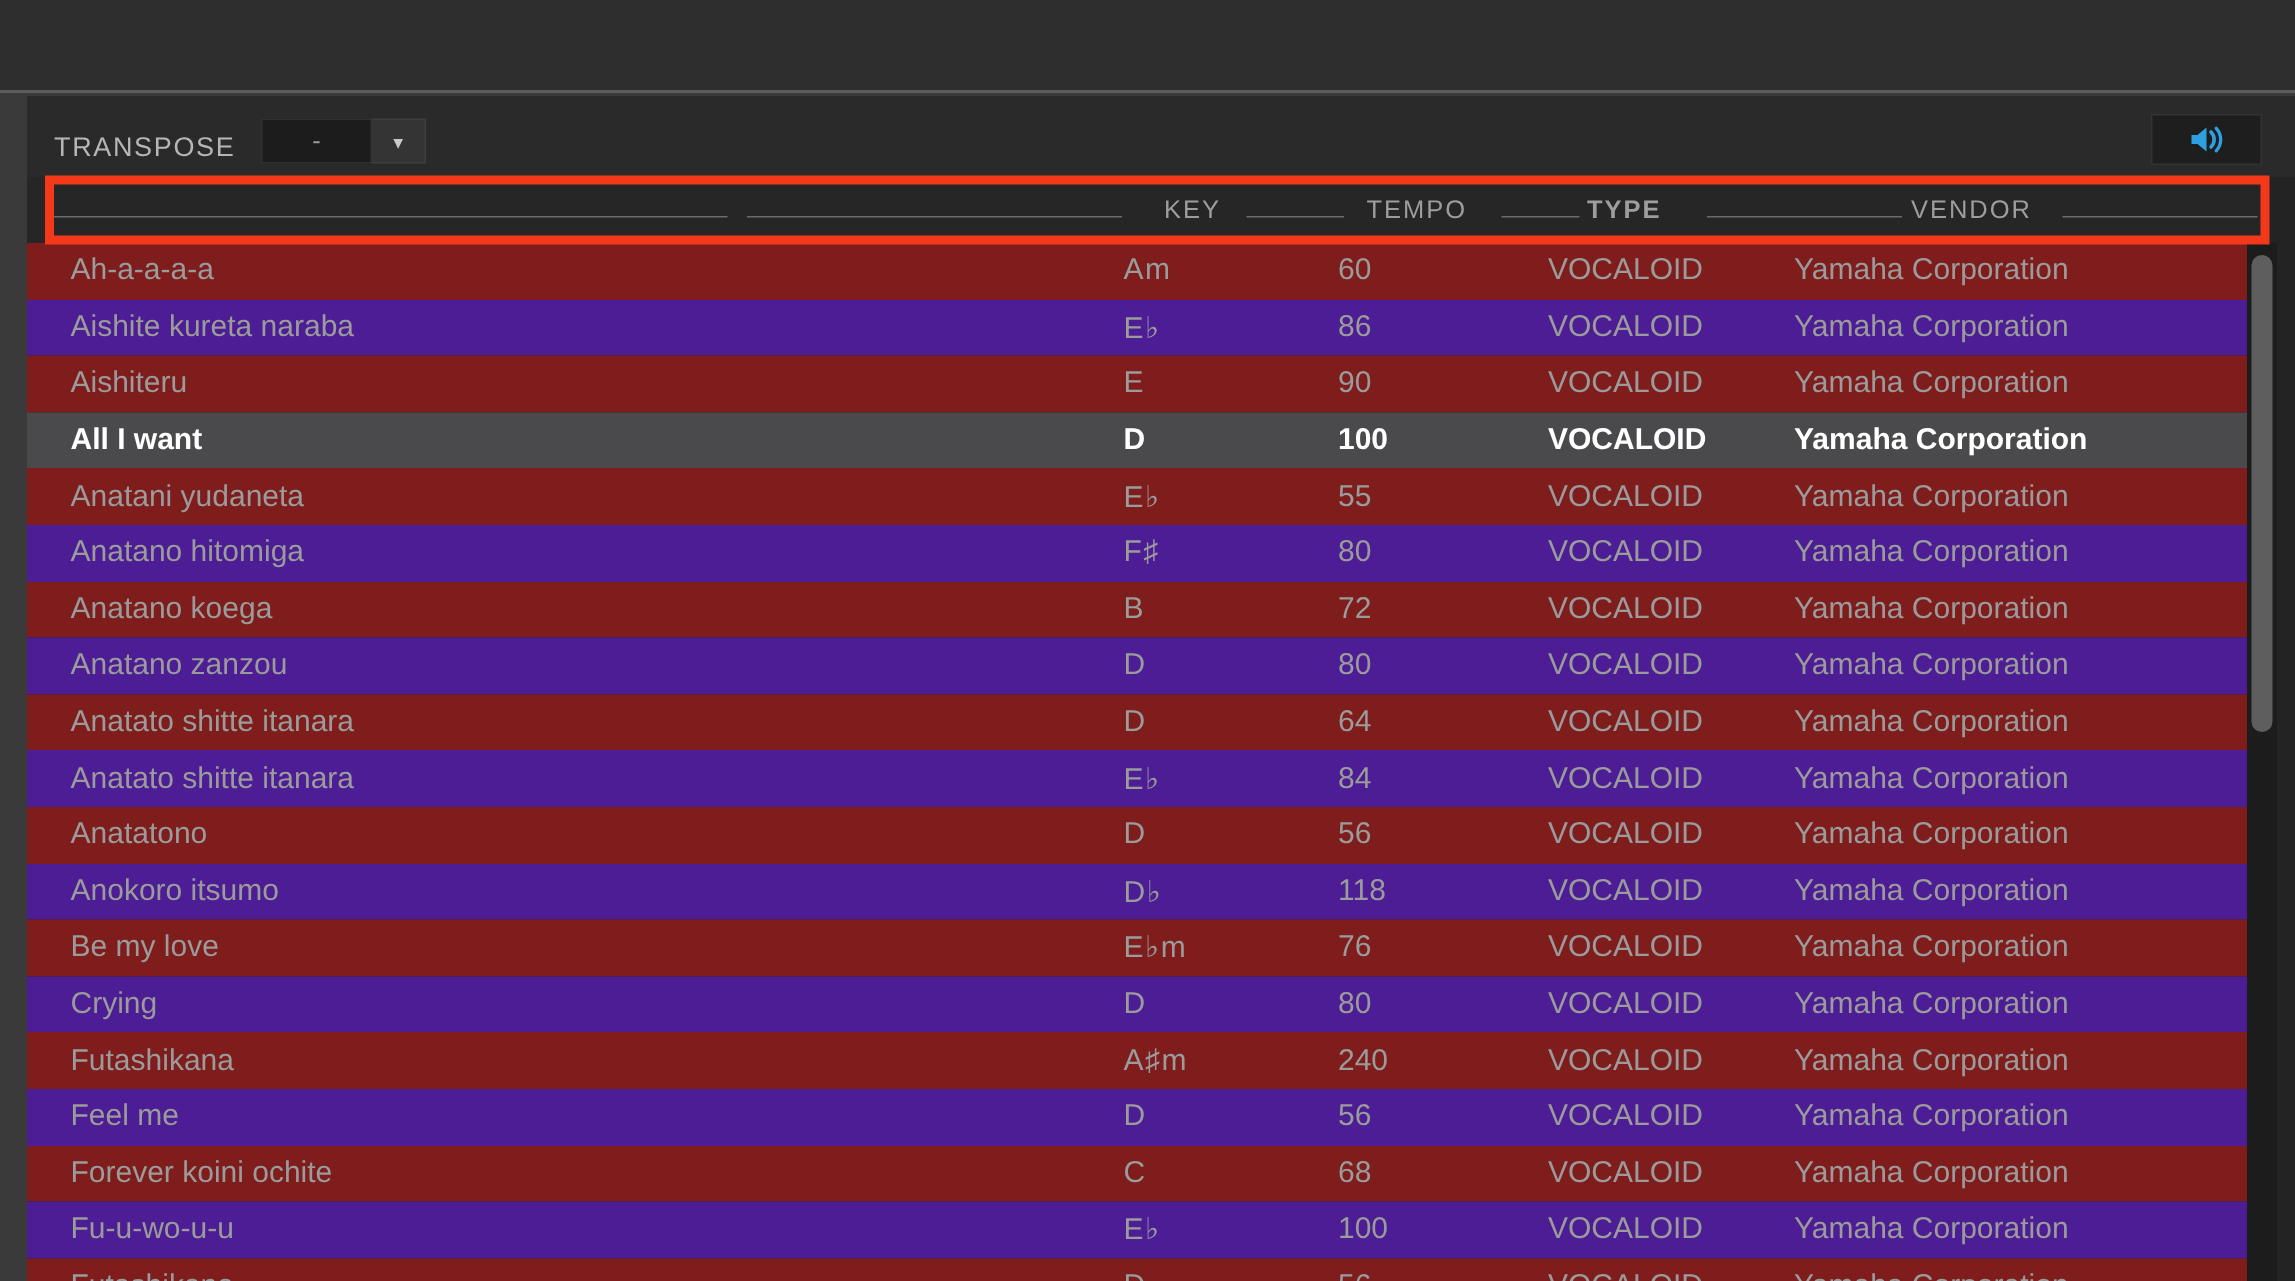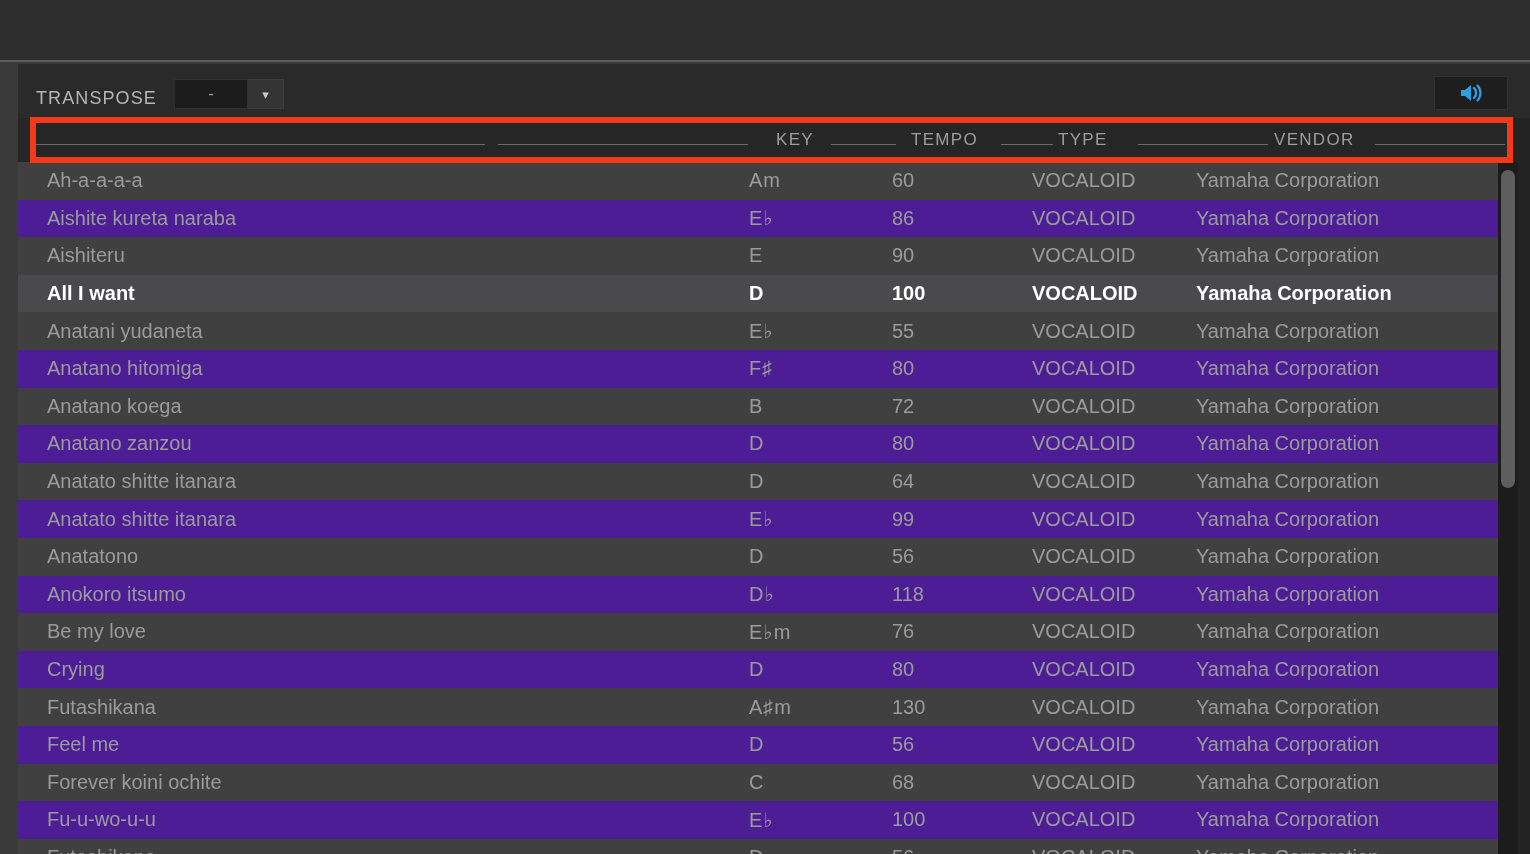--- a/index.html
+++ b/index.html
@@ -70,21 +70,21 @@
   
   #table-body {
     position:absolute; left:18px; top:162px; width:1494px; height:692px;
     overflow:hidden; background:#1c1c1c;
   }
   .row {
     position:relative; height:37.6px; width:1494px;
     display:flex; align-items:center;
     font-size:20px; color:#9b9b9b;
   }
-  .row.even { background:#404040; }
+  .row.even { background:#7f1d1d; }
   .row.odd  { background:#4c1d95; }
   .row.selected { background:#4a4a4c; color:#ffffff; font-weight:bold; }
   .c-name   { position:absolute; left:29px; white-space:nowrap; }
   .c-key    { position:absolute; left:731px; white-space:nowrap; letter-spacing:1px; }
   .c-tempo  { position:absolute; left:874px; white-space:nowrap; }
   .c-type   { position:absolute; left:1014px; white-space:nowrap; }
   .c-vendor { position:absolute; left:1178px; white-space:nowrap; }
 
   
   #scrollbar-track {
@@ -124,21 +124,21 @@
     <div class="hdr-line" style="left:12px;  width:455px;"></div>
     <div class="hdr-line" style="left:480px; width:250px;"></div>
     <div class="hdr" style="left:758px;text-align:center;">
       <span>KEY</span>
     </div>
     <div class="hdr-line" style="left:813px; width:65px;"></div>
     <div class="hdr" style="left:893px;">
       <span>TEMPO</span>
     </div>
     <div class="hdr-line" style="left:983px; width:52px;"></div>
-    <div class="hdr" style="left:1040px;">
+    <div class="hdr" style="left:1040px;font-weight:bold;">
       <span>TYPE</span>
     </div>
     <div class="hdr-line" style="left:1120px; width:130px;"></div>
     <div class="hdr" style="left:1256px;">
       <span>VENDOR</span>
     </div>
     <div class="hdr-line" style="left:1357px; width:130px;"></div>
   </div>
 
   <div id="table-body">
@@ -201,21 +201,21 @@
       <div class="row even">
         <span class="c-name">Anatato shitte itanara</span>
         <span class="c-key">D</span>
         <span class="c-tempo">64</span>
         <span class="c-type">VOCALOID</span>
         <span class="c-vendor">Yamaha Corporation</span>
       </div>
       <div class="row odd">
         <span class="c-name">Anatato shitte itanara</span>
         <span class="c-key">E♭</span>
-        <span class="c-tempo">99</span>
+        <span class="c-tempo">84</span>
         <span class="c-type">VOCALOID</span>
         <span class="c-vendor">Yamaha Corporation</span>
       </div>
       <div class="row even">
         <span class="c-name">Anatatono</span>
         <span class="c-key">D</span>
         <span class="c-tempo">56</span>
         <span class="c-type">VOCALOID</span>
         <span class="c-vendor">Yamaha Corporation</span>
       </div>
@@ -236,21 +236,21 @@
       <div class="row odd">
         <span class="c-name">Crying</span>
         <span class="c-key">D</span>
         <span class="c-tempo">80</span>
         <span class="c-type">VOCALOID</span>
         <span class="c-vendor">Yamaha Corporation</span>
       </div>
       <div class="row even">
         <span class="c-name">Futashikana</span>
         <span class="c-key">A♯m</span>
-        <span class="c-tempo">130</span>
+        <span class="c-tempo">240</span>
         <span class="c-type">VOCALOID</span>
         <span class="c-vendor">Yamaha Corporation</span>
       </div>
       <div class="row odd">
         <span class="c-name">Feel me</span>
         <span class="c-key">D</span>
         <span class="c-tempo">56</span>
         <span class="c-type">VOCALOID</span>
         <span class="c-vendor">Yamaha Corporation</span>
       </div>

